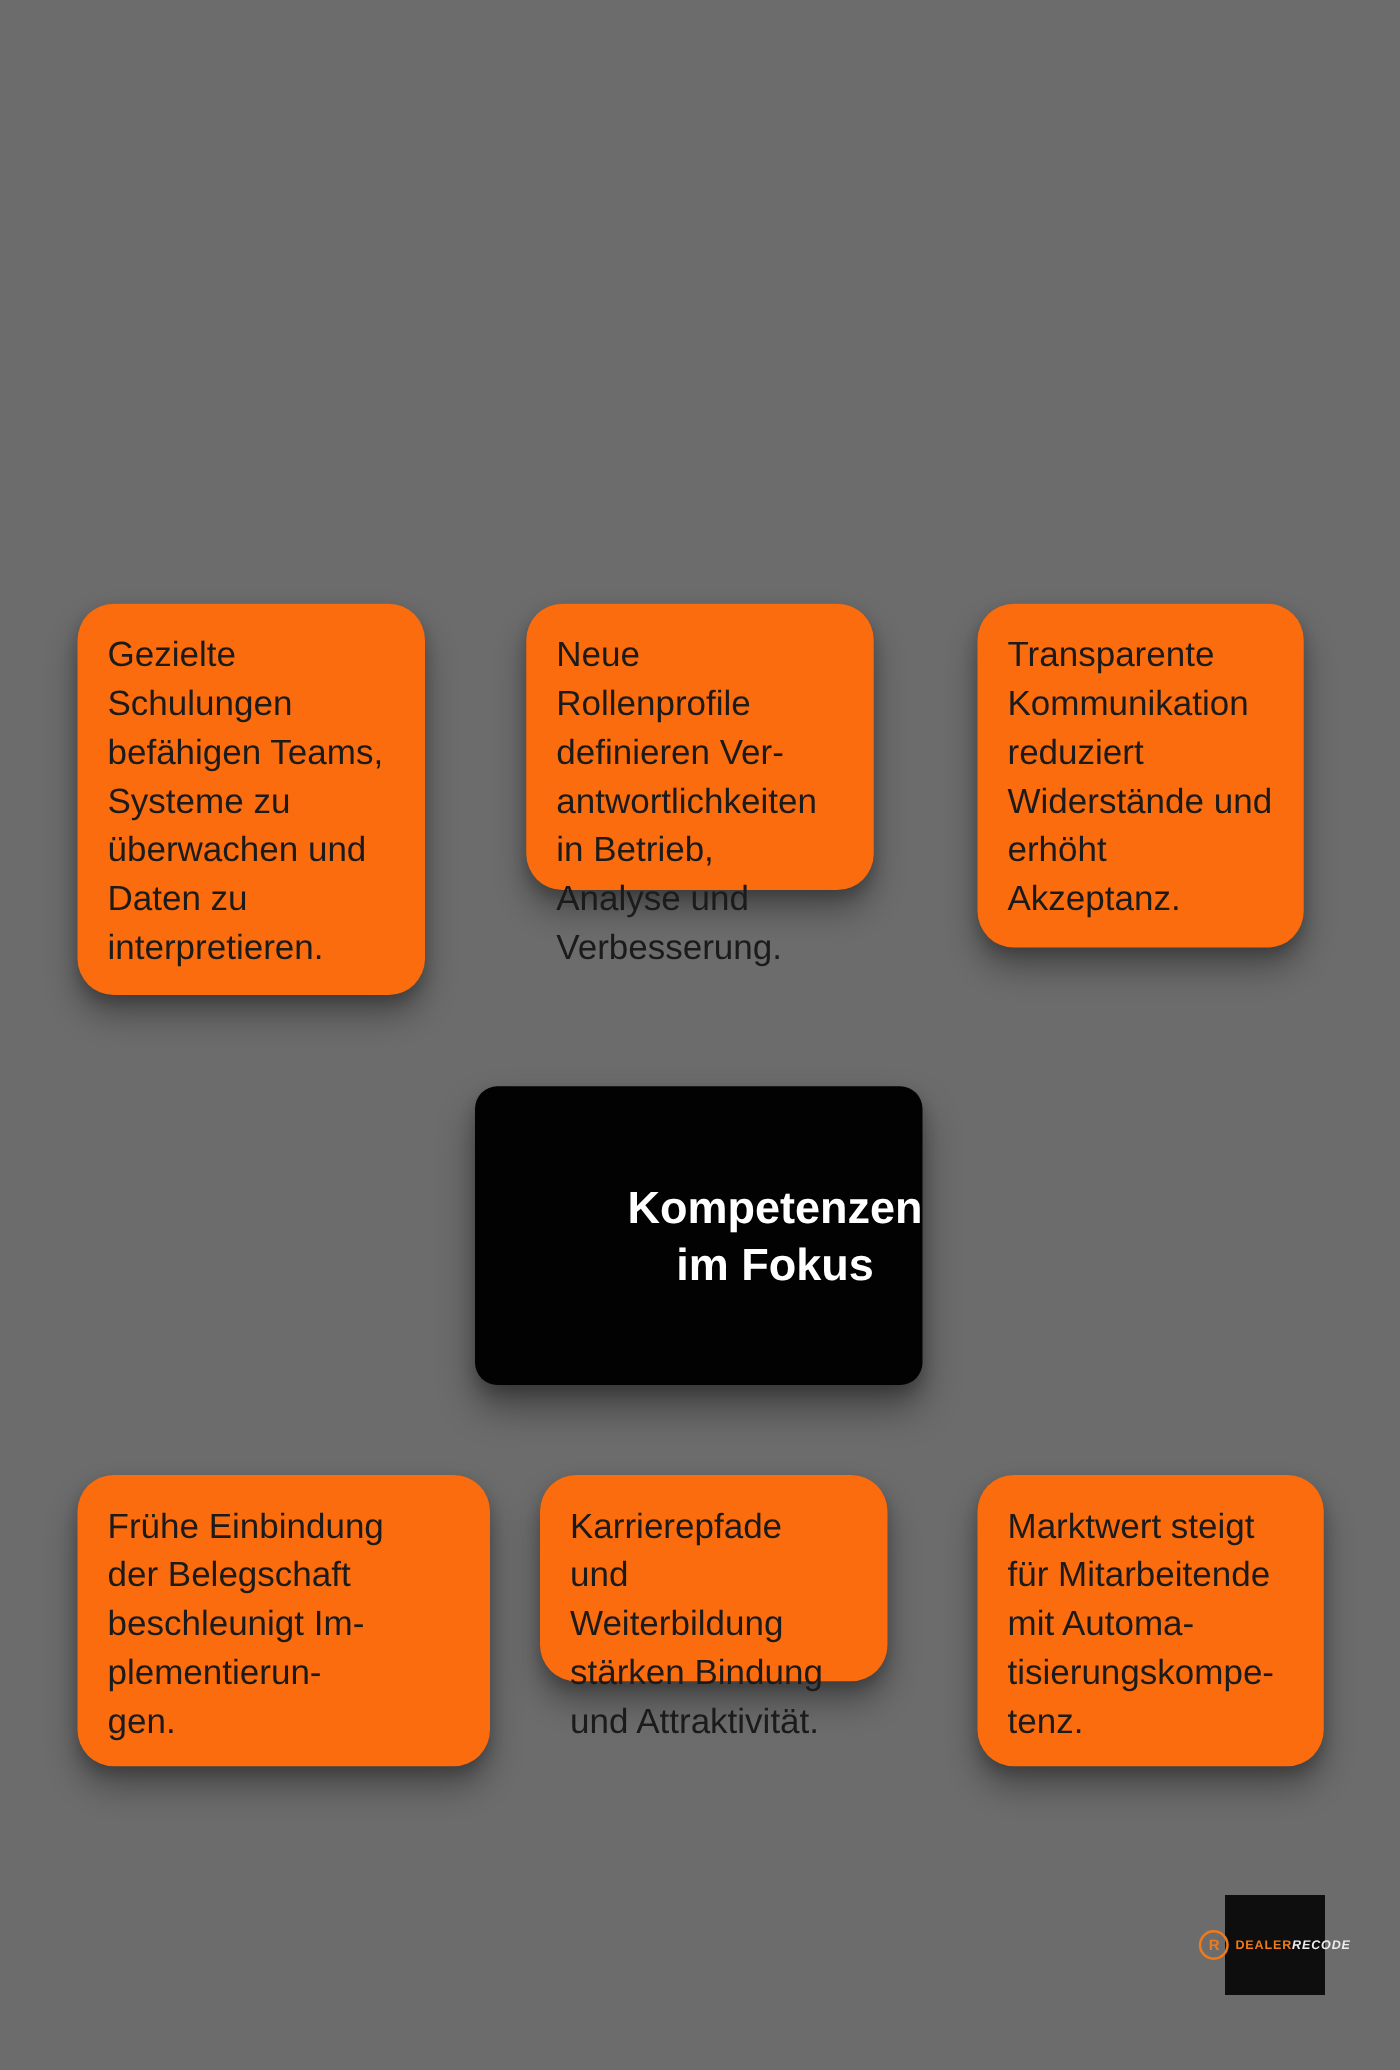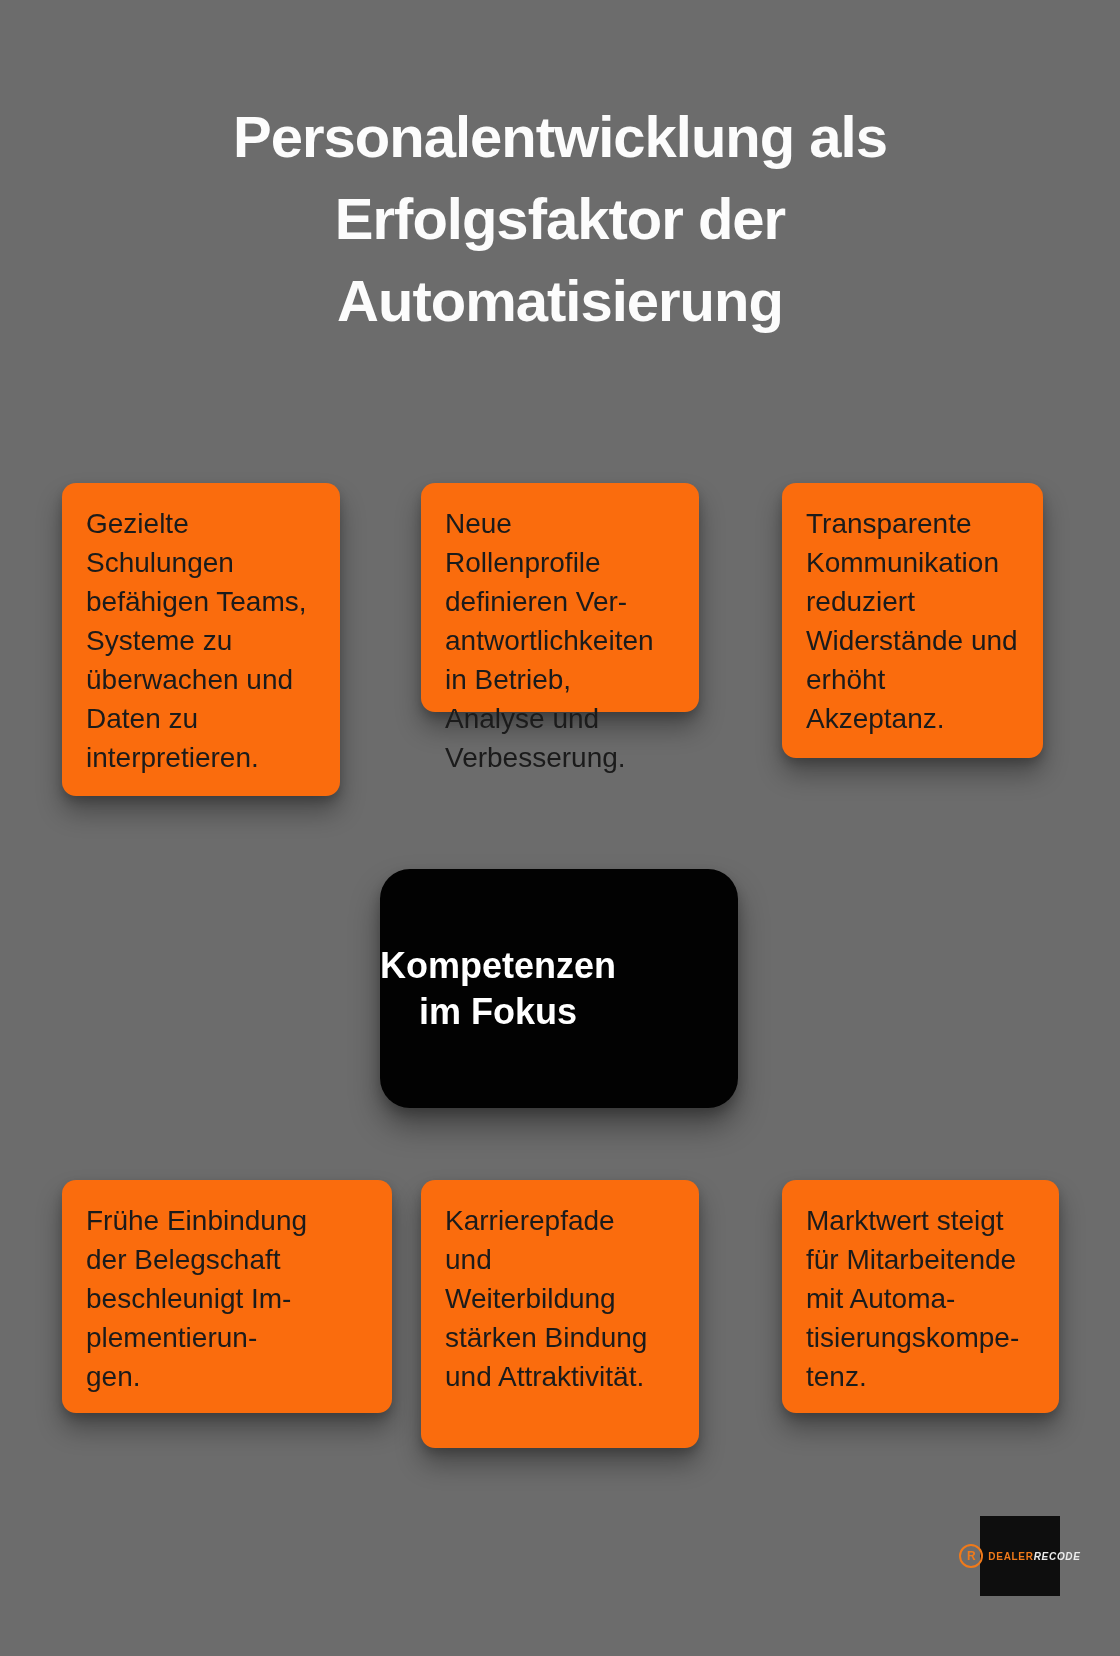--- a/index.html
+++ b/index.html
@@ -28,45 +28,45 @@
     color:var(--title-text);
     font-size:58px;
     line-height:82px;
     font-weight:700;
     letter-spacing:-1px;
     white-space:pre;
   }
   .card{
     position:absolute;
     background:var(--card-orange);
-    border-radius:14px;
+    border-radius:29px;
     box-shadow:0 16px 26px rgba(0,0,0,.33), 0 5px 10px rgba(0,0,0,.18);
   }
   .card-text{
     position:absolute;
     left:24px;top:21px;right:6px;
     color:var(--card-text);
     font-size:28px;
     line-height:39px;
     font-weight:400;
     white-space:pre;
   }
   .c1{left:62px;top:483px;width:278px;height:313px;}
   .c2{left:421px;top:483px;width:278px;height:229px;}
   .c3{left:782px;top:483px;width:261px;height:275px;}
   .c4{left:62px;top:1180px;width:330px;height:233px;}
-  .c5{left:421px;top:1180px;width:278px;height:268px;}
+  .c5{left:432px;top:1180px;width:278px;height:165px;}
   .c6{left:782px;top:1180px;width:277px;height:233px;}
   .center-node{
     position:absolute;
     left:380px;top:869px;width:358px;height:239px;
     background:var(--node-black);
-    border-radius:30px;
+    border-radius:18px;
     box-shadow:0 18px 30px rgba(0,0,0,.38), 0 6px 12px rgba(0,0,0,.2);
-    display:flex;align-items:center;justify-content:flex-start;
+    display:flex;align-items:center;justify-content:flex-end;
   }
   .center-node-label{
     color:#ffffff;
     font-size:36px;
     line-height:46px;
     font-weight:700;
     text-align:center;
     white-space:pre;
   }
   .logo{
@@ -97,23 +97,20 @@
     line-height:11px;
   }
   .logo-word.dealer{color:var(--logo-dealer);}
   .logo-word.recode{color:var(--logo-recode);font-style:italic;}
 </style>
 </head>
 <body>
 
 <div class="page">
 
-  <h1 class="title">Personalentwicklung als
-Erfolgsfaktor der
-Automatisierung</h1>
 
   <div class="card c1">
     <div class="card-text">Gezielte
 Schulungen
 befähigen Teams,
 Systeme zu
 überwachen und
 Daten zu
 interpretieren.</div>
   </div>

